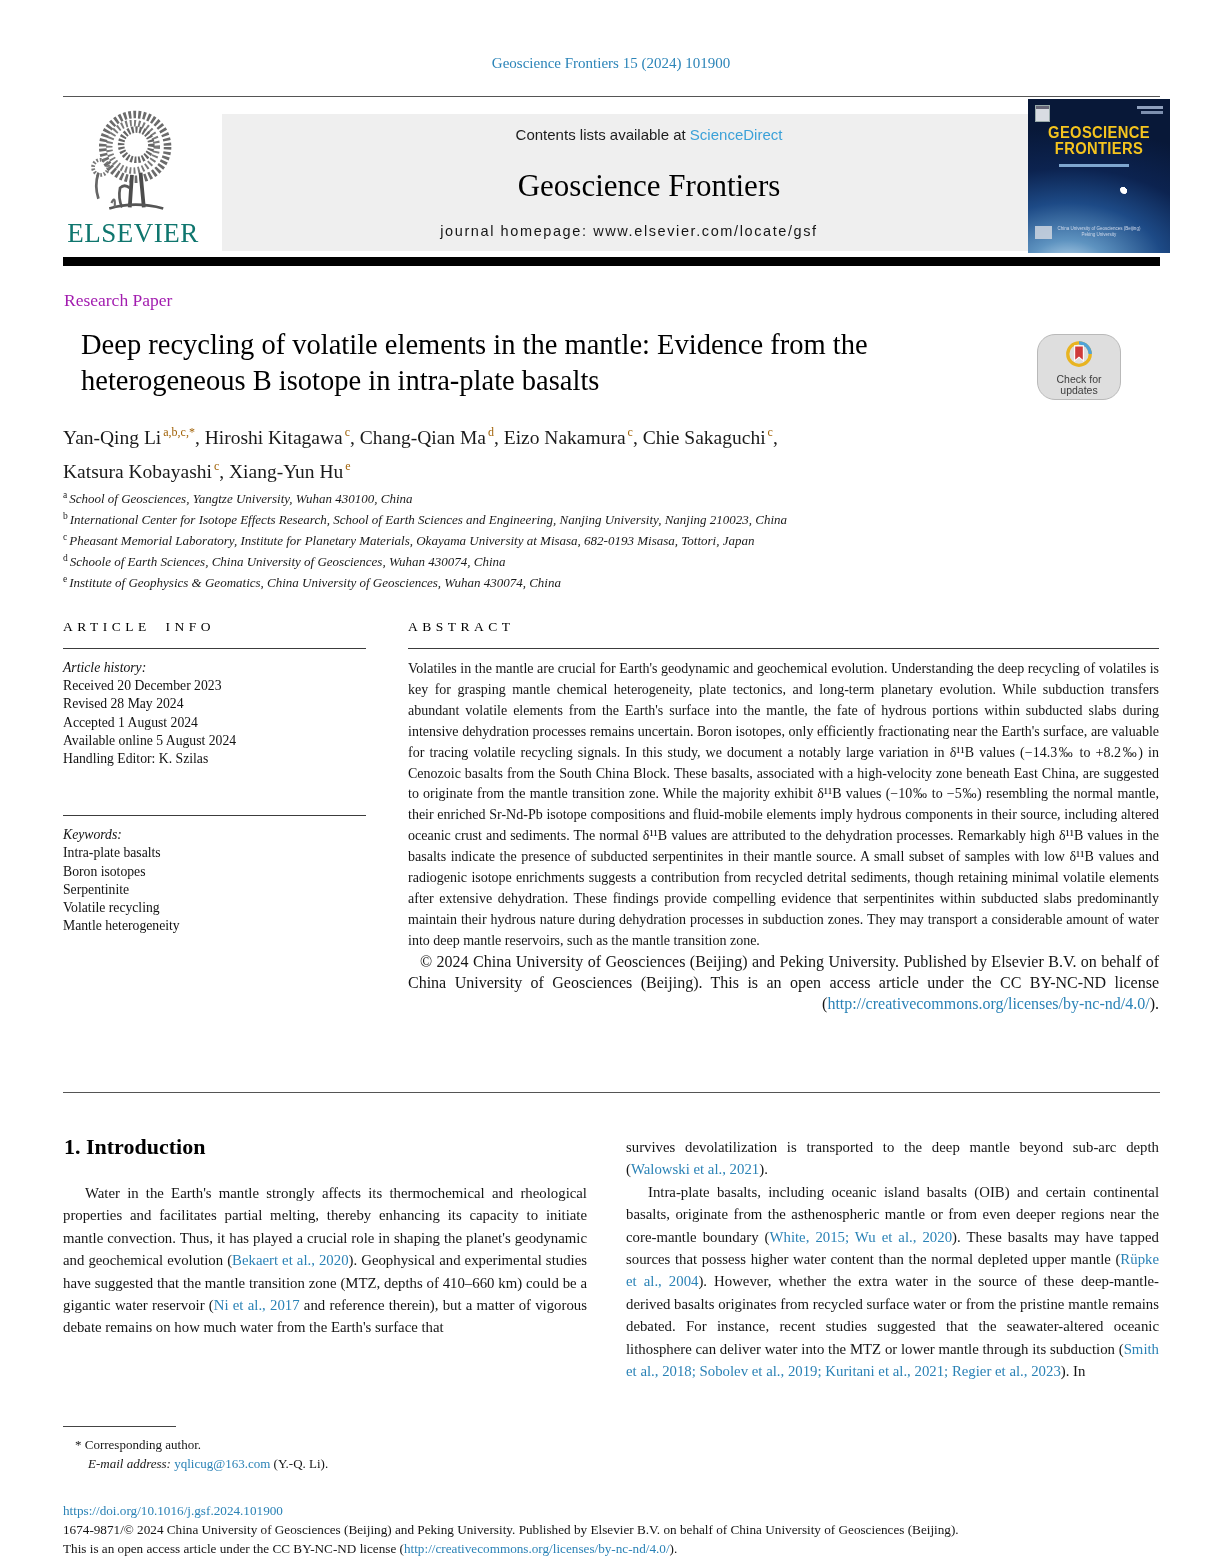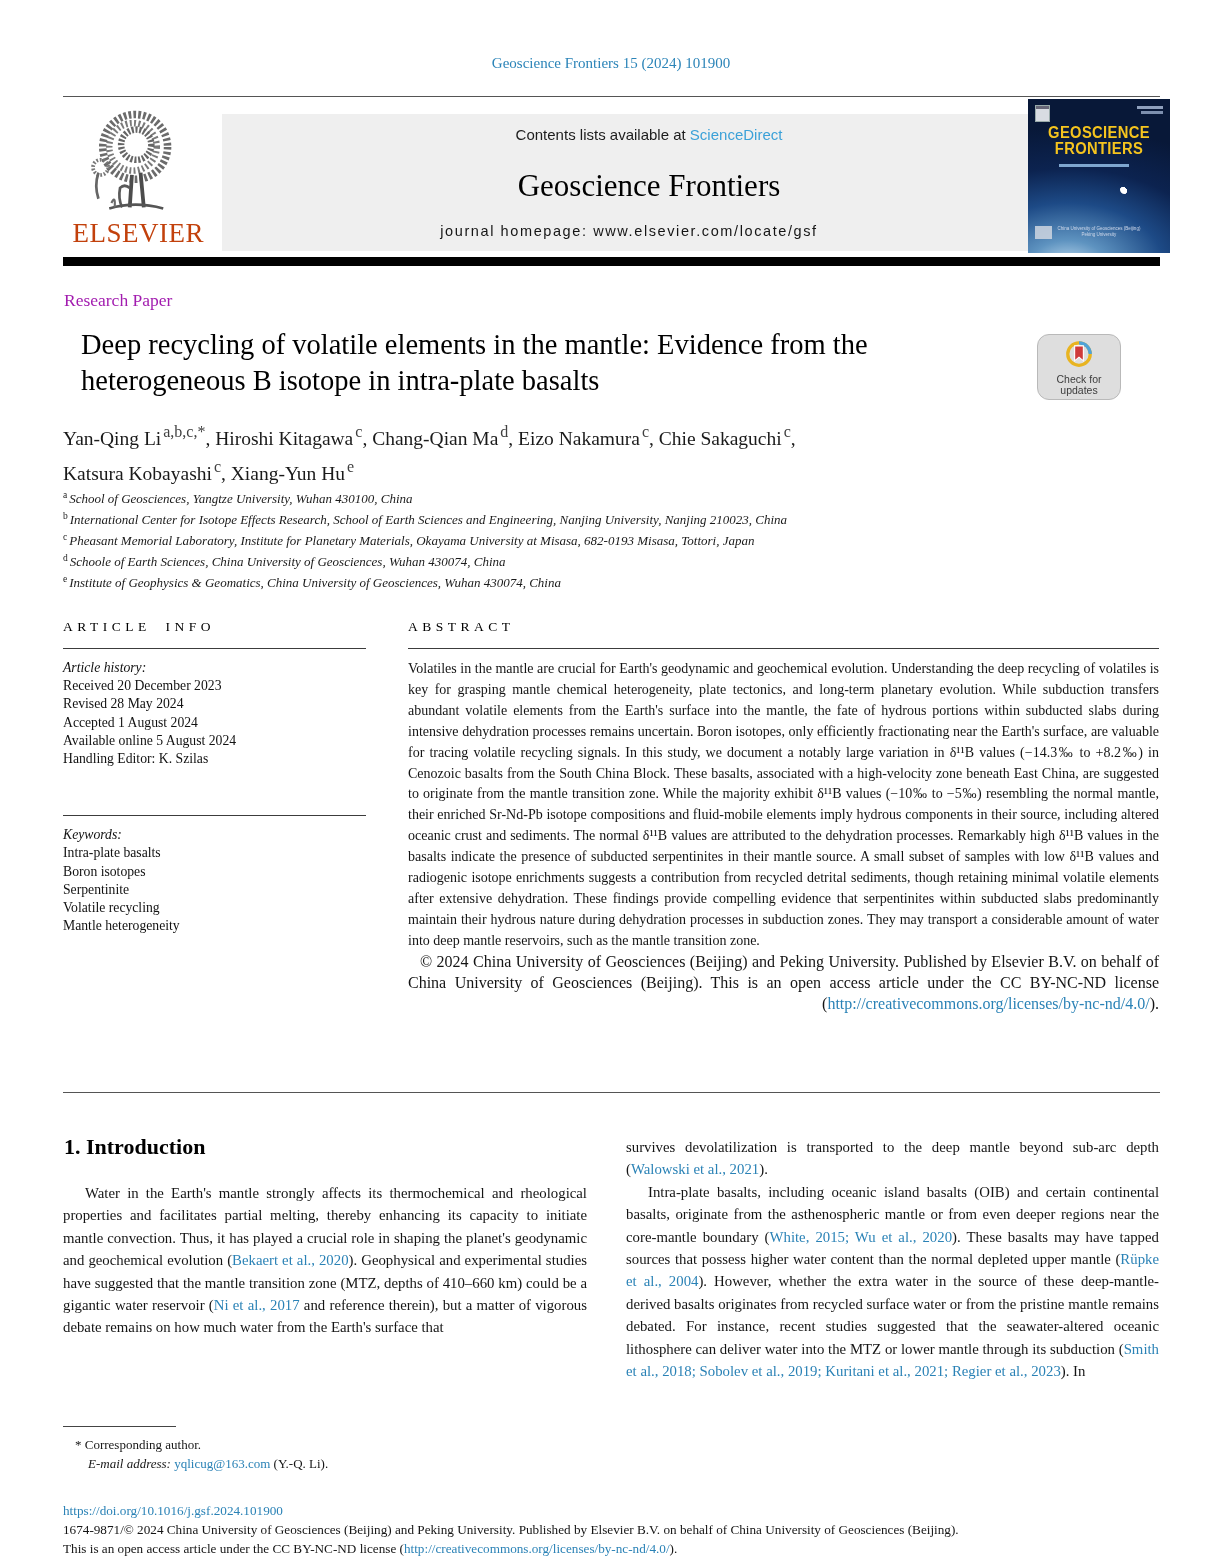--- a/index.html
+++ b/index.html
@@ -9,21 +9,21 @@
   a,.ilink{color:#2a82b6;text-decoration:none;}
   .ilink{cursor:pointer;}
 
   
   .top-citation{top:55px;left:0;width:1222px;text-align:center;
     font-size:15px;color:#2b84b8;}
   .rule-top{top:96px;left:63px;width:1097px;border-top:1px solid #555;}
 
   
   .elsevier{left:62px;top:108px;width:142px;height:146px;text-align:center;}
-  .elsevier-name{font-size:27px;color:#c2410c;letter-spacing:.5px;line-height:26px;text-align:right;}
+  .elsevier-name{font-size:27px;color:#0f766e;letter-spacing:.5px;line-height:26px;}
   .journal-box{left:222px;top:114px;width:774px;height:137px;background:#efefef;text-align:center;padding-left:40px;}
   .contents-line{margin-top:12px;font-family:"Liberation Sans",sans-serif;font-size:15px;color:#1c1c1c;}
   .sciencedirect{color:#3ba1d8;}
   .journal-name{margin-top:25px;font-size:31px;color:#000;}
   .homepage-line{position:absolute;bottom:12px;left:0;width:100%;
     font-family:"Liberation Sans",sans-serif;font-size:14.5px;letter-spacing:1.6px;color:#151515;}
 
   
   .cover{left:1028px;top:99px;width:142px;height:154px;
     background:radial-gradient(ellipse 150% 90% at 28% 108%, #bcd9ee 0%, #5e93c0 18%, #1d4a86 45%, #0c2350 70%, #081838 100%);
@@ -40,25 +40,25 @@
   .cover-if-box{position:absolute;left:7px;bottom:14px;width:17px;height:13px;background:#cfd6e0;opacity:.85;}
   .cover-footer{position:absolute;left:0;bottom:15px;width:100%;text-align:center;
     font-family:"Liberation Sans",sans-serif;font-size:4.5px;line-height:6px;color:#cfd8ea;}
 
   .black-bar{left:63px;top:257px;width:1097px;height:9px;background:#000;}
 
   
   .rp-label{left:64px;top:290px;font-size:17.5px;color:#a21caf;}
   .paper-title{left:81px;top:327px;width:940px;font-size:28.5px;line-height:36px;color:#000;}
   .badge{left:1037px;top:334px;width:82px;height:64px;background:#dedede;border:1px solid #b9b9b9;
-    border-radius:12px;text-align:center;cursor:pointer;}
+    border-radius:18px;text-align:center;cursor:pointer;}
   .badge-txt{font-family:"Liberation Sans",sans-serif;font-size:10.5px;line-height:11px;color:#3c3c3c;margin-top:1px;}
 
   .authors{left:63px;top:418px;font-size:19.5px;line-height:28px;color:#1a1a1a;}
-  .asup{color:#404040;font-size:16px;margin-left:2px;}
+  .asup{color:#a16207;font-size:12px;margin-left:2px;}
   .affils{left:63px;top:487px;font-size:13px;line-height:17.6px;font-style:italic;color:#1a1a1a;}
   .affils sup{font-size:9.5px;font-style:normal;margin-right:2px;}
 
   
   .info-col{left:63px;top:619px;width:303px;}
   .abs-col{left:408px;top:619px;width:751px;}
   .colhead{font-size:13.5px;letter-spacing:4.5px;word-spacing:7px;color:#000;}
   .colrule{border-top:1px solid #3c3c3c;margin-top:13px;}
   .hist-label,.kw-label{font-style:italic;font-size:13.7px;margin-top:10px;line-height:18.2px;}
   .hist-item,.kw-item{font-size:13.7px;line-height:18.2px;}

